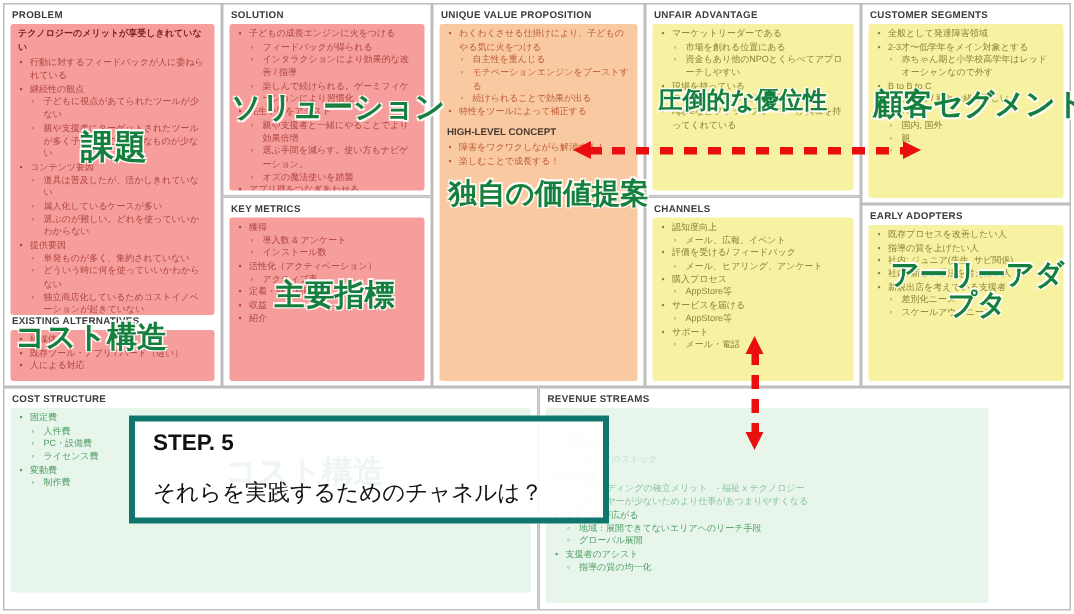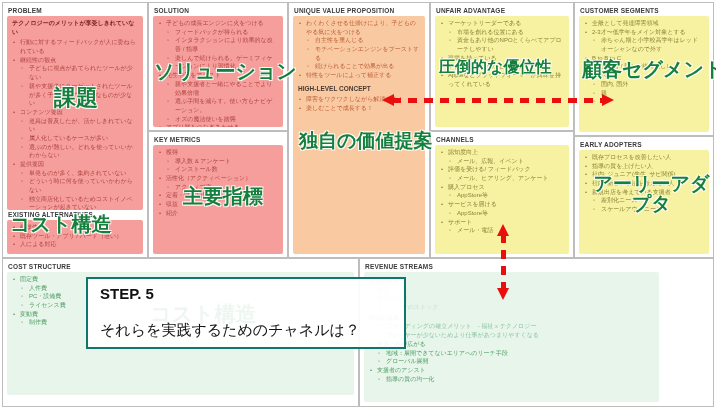--- a/index.html
+++ b/index.html
@@ -40,31 +40,31 @@
   #cell-early{left:574px;top:136px;width:140px;height:122px;}
   #cell-cost{left:2px;top:258px;width:357px;height:149px;}
   #cell-revenue{left:359px;top:258px;width:355px;height:149px;}
   #cell-revenue .blk{width:295px;flex:none;height:130px;}
   #cell-cost .blk{margin-bottom:8px;}
   
   #lbl-problem{left:54px;top:83px;font-size:22px;}
   #lbl-existing{left:10px;top:211px;font-size:20px;}
   #lbl-solution{left:154px;top:58px;font-size:20px;}
   #lbl-metrics{left:183px;top:183px;font-size:20px;}
-  #lbl-uvp{left:299px;top:116px;font-size:19px;margin-top:12px;}
+  #lbl-uvp{left:299px;top:116px;font-size:19px;}
   #lbl-unfair{left:439px;top:57px;font-size:16px;}
   #lbl-channels{left:478px;top:184px;font-size:20px;}
   #lbl-customer{left:582px;top:56px;font-size:20px;}
   #lbl-early{left:584px;top:174px;font-size:19px;width:135px;text-align:center;
              white-space:normal;line-height:1.05;}
   #lbl-revenue{left:490px;top:317px;font-size:21px;}
   #lbl-cost{left:150px;top:300px;font-size:21px;z-index:6;}
   
   .step-box{position:absolute;left:86px;top:277px;width:320px;height:72px;z-index:7;
-            background:rgba(255,255,255,.93);border:2px solid #0f766e;box-sizing:border-box;
+            background:rgba(255,255,255,.93);border:4px solid #0f766e;box-sizing:border-box;
             padding:6px 12px 7px 12px;display:flex;flex-direction:column;
             justify-content:space-between;}
   .step-box .t1{font-size:15px;font-weight:bold;color:#111;}
   .step-box .t2{font-size:15px;font-weight:normal;color:#111;}
   
   .arrow{position:absolute;z-index:6;}
   #arrow-h{left:382px;top:94px;width:232px;height:13px;}
   #arrow-h .shaft{position:absolute;left:10px;right:10px;top:4px;height:5px;
     background:repeating-linear-gradient(90deg,#ea0f0f 0 9px,transparent 9px 16px);}
   #arrow-h .head-l{position:absolute;left:0;top:0;width:0;height:0;

